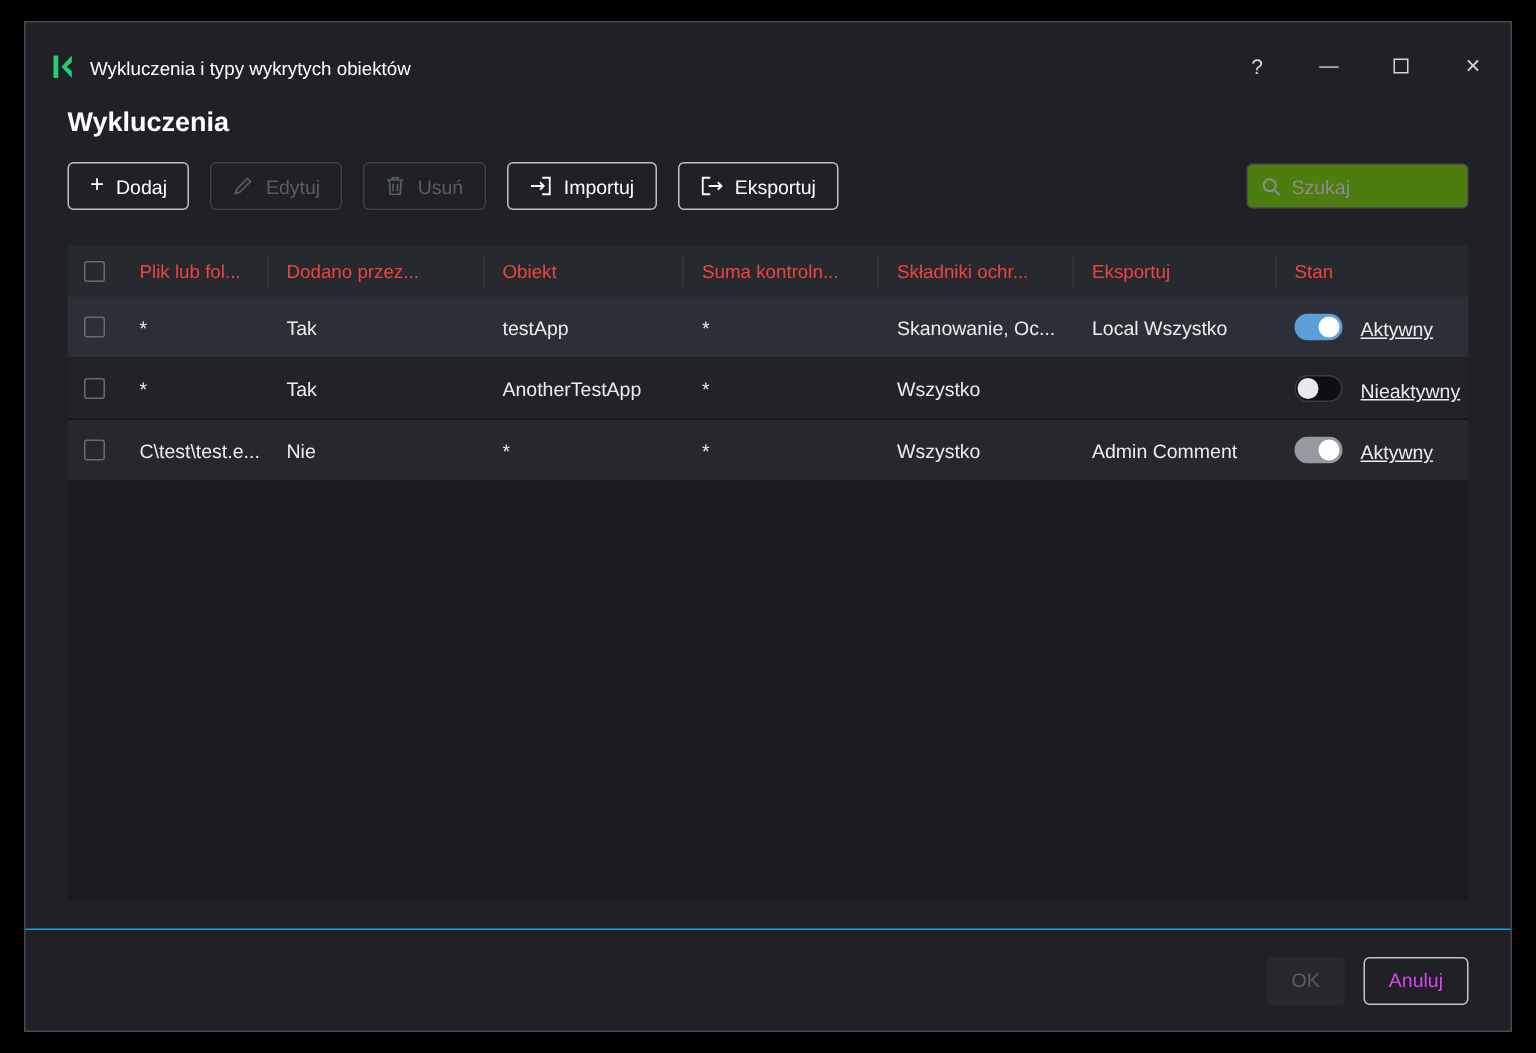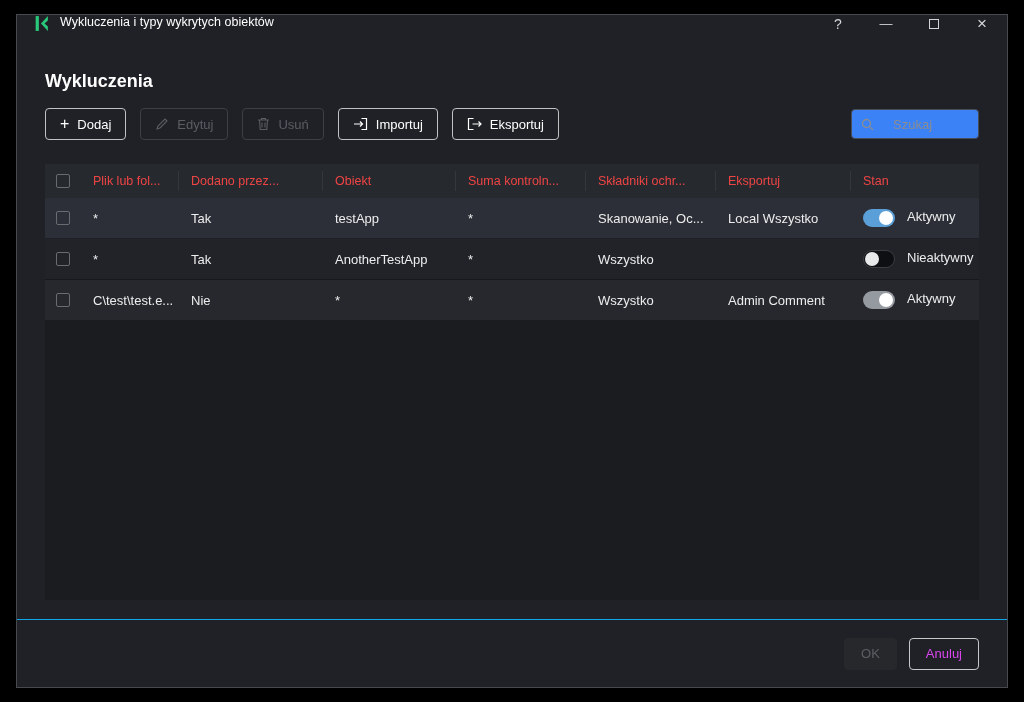--- a/index.html
+++ b/index.html
@@ -5,21 +5,21 @@
   * { margin:0; padding:0; box-sizing:border-box; }
   html,body { width:1024px; height:702px; background:#000; font-family:"Liberation Sans", sans-serif; overflow:hidden; }
 
   .window{
     position:absolute; left:16px; top:14px; width:992px; height:674px;
     background:#1f2126; border:1px solid #46494e;
     display:flex; flex-direction:column; color:#f0f1f2;
   }
 
   
-  .titlebar{ height:38px; display:flex; align-items:flex-start; padding:0 16px; flex:none; }
+  .titlebar{ height:38px; display:flex; align-items:flex-end; padding:0 16px; flex:none; }
   .logo{ display:inline-flex; width:17px; height:17px; }
   .titlebar .title{ margin-left:10px; font-size:12.5px; color:#ffffff; }
   .win-controls{ margin-left:auto; display:flex; align-items:center; gap:30px; }
   .wc{ color:#d3d5d7; font-size:14px; width:18px; text-align:center; cursor:default; line-height:18px; }
   .wc.minim{ font-size:13px; }
   .maxbox{ display:inline-block; width:10px; height:10px; border:1.2px solid #d3d5d7; }
   .wc.close{ font-size:17px; }
 
   
   .heading{ margin:18px 0 0 28px; font-size:18px; font-weight:700; color:#fff; flex:none; }
@@ -29,23 +29,23 @@
   .btn{
     height:32px; padding:0 14px; border-radius:4px; background:transparent;
     border:1px solid #bfc1c3; color:#fff; font-size:13px;
     display:inline-flex; align-items:center; gap:8px; cursor:pointer; white-space:nowrap;
     font-family:"Liberation Sans", sans-serif;
   }
   .btn .bicon{ display:inline-flex; }
   .btn.disabled{ border-color:#3c3f45; color:#5a5d63; cursor:default; }
   .btn .plus{ font-size:16px; line-height:14px; font-weight:400; }
   .searchbox{
-    margin-left:auto; width:128px; height:30px; background:#3b82f6;
+    margin-left:auto; width:148px; height:30px; background:#4d7c0f;
     border:1px solid #4a4d52; border-radius:4px;
-    display:flex; align-items:center; gap:19px; padding:0 9px;
+    display:flex; align-items:center; gap:7px; padding:0 9px;
   }
   .searchbox input{
     flex:1; min-width:0; background:transparent; border:none; outline:none;
     color:#fff; font-size:13px; font-family:"Liberation Sans", sans-serif;
   }
   .searchbox input::placeholder{ color:#8a8d92; }
 
   
   .table{ margin:24px 28px 0 28px; height:436px; background:#1a1c20; display:flex; flex-direction:column; flex:none; }
   .trow{
@@ -61,21 +61,21 @@
   }
   .th.last{ border-right:none; }
   .cbcell{ display:flex; justify-content:center; align-items:center; }
   .cb{ width:14px; height:14px; border:1px solid #686b70; border-radius:2px; background:transparent; cursor:pointer; }
 
   .row{ height:41px; flex:none; border-bottom:1px solid rgba(0,0,0,.3); cursor:default; }
   .row.r0{ background:#2c2f37; }
   .row.r1{ background:#212329; }
   .row.r2{ background:#26282d; }
   .td{ font-size:13px; color:#eceded; padding-left:12px; overflow:hidden; white-space:nowrap; }
-  .td.stan{ display:flex; align-items:flex-start; gap:12px; }
+  .td.stan{ display:flex; align-items:flex-end; gap:12px;text-decoration:underline; }
 
   .toggle{ width:32px; height:18px; border-radius:10px; position:relative; display:inline-block; flex:none; cursor:pointer; }
   .toggle .knob{ position:absolute; top:2px; width:14px; height:14px; border-radius:50%; background:#fff; }
   .toggle.on{ background:#5b9fd8; }
   .toggle.on .knob{ right:2px; }
   .toggle.off{ background:#0e0f12; border:1px solid #3a3d42; }
   .toggle.off .knob{ left:1px; top:1px; background:#e8e9ea; }
   .toggle.ongray{ background:#9599a0; }
   .toggle.ongray .knob{ right:2px; }
 

